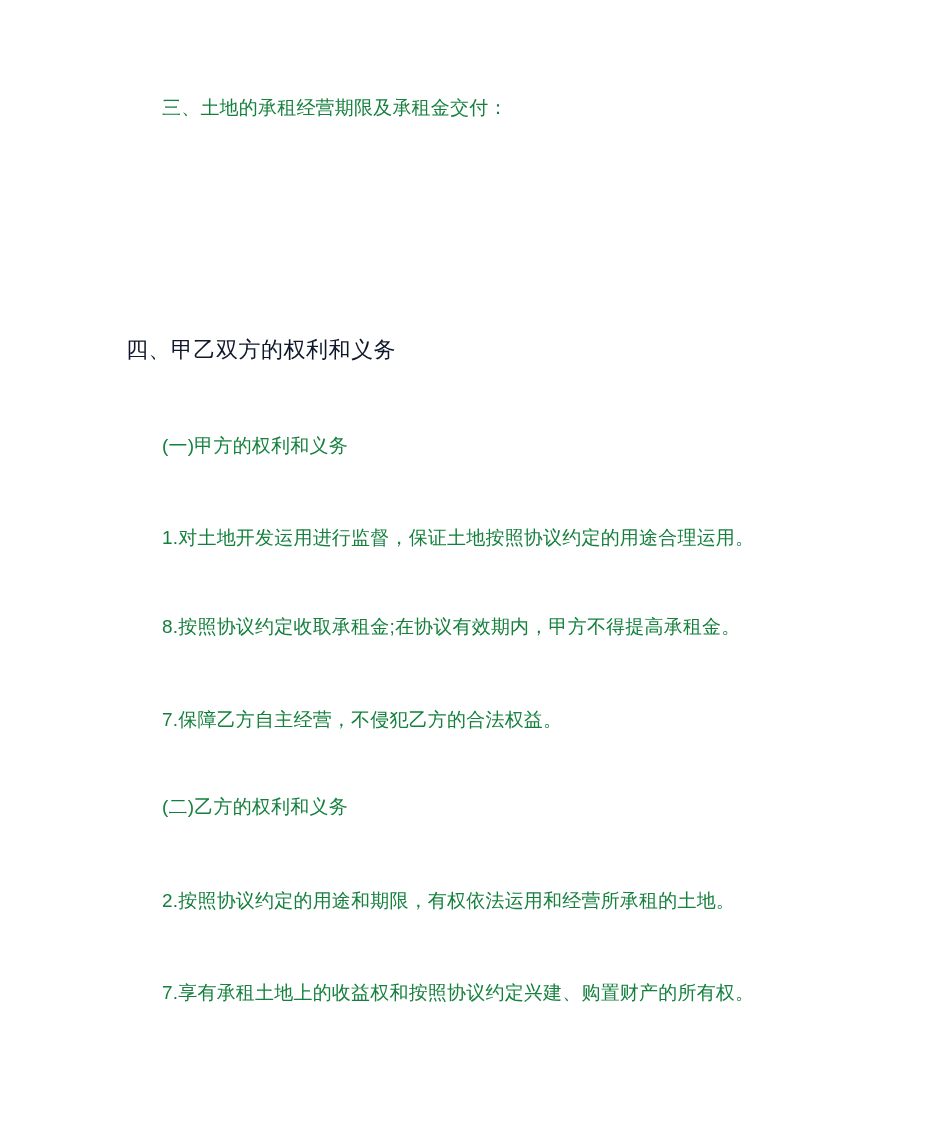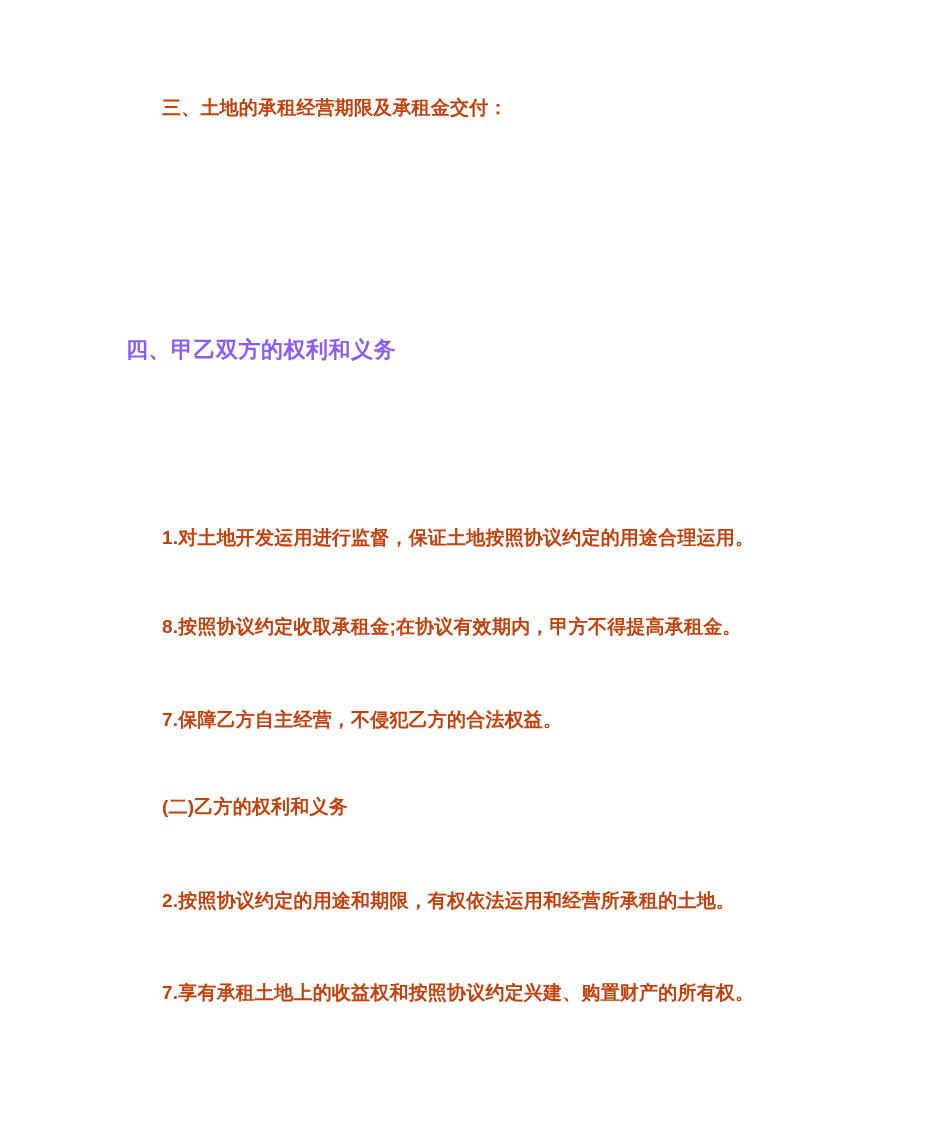--- a/index.html
+++ b/index.html
@@ -11,45 +11,46 @@
     position: relative;
     width: 950px;
     height: 1129px;
     background: #ffffff;
     overflow: hidden;
     font-family: "Liberation Sans", sans-serif;
   }
   .line {
     position: absolute;
     white-space: pre;
-    color: #c2410c;
+    color: #15803d;
     font-size: 19px;
     line-height: 28px;
-    font-weight: 700;
+    font-weight: 400;
     letter-spacing: 0.2px;
   }
   .heading-bold {
-    color: #8b5cf6;
+    color: #0f172a;
     font-size: 22px;
     line-height: 30px;
-    font-weight: 700;
+    font-weight: 400;
     letter-spacing: 0.5px;
   }
 </style>
 </head>
 <body>
 
 <div class="page">
 
   <div class="line" style="left:162px; top:94px;">三、土地的承租经营期限及承租金交付：</div>
 
 
 
   <div class="line heading-bold" style="left:126px; top:335px;">四、甲乙双方的权利和义务</div>
 
+  <div class="line" style="left:162px; top:432px;">(一)甲方的权利和义务</div>
 
   <div class="line" style="left:162px; top:524px;">1.对土地开发运用进行监督，保证土地按照协议约定的用途合理运用。</div>
 
   <div class="line" style="left:162px; top:613px;">8.按照协议约定收取承租金;在协议有效期内，甲方不得提高承租金。</div>
 
   <div class="line" style="left:162px; top:706px;">7.保障乙方自主经营，不侵犯乙方的合法权益。</div>
 
   <div class="line" style="left:162px; top:793px;text-align:right;">(二)乙方的权利和义务</div>
 
   <div class="line" style="left:162px; top:887px;">2.按照协议约定的用途和期限，有权依法运用和经营所承租的土地。</div>

